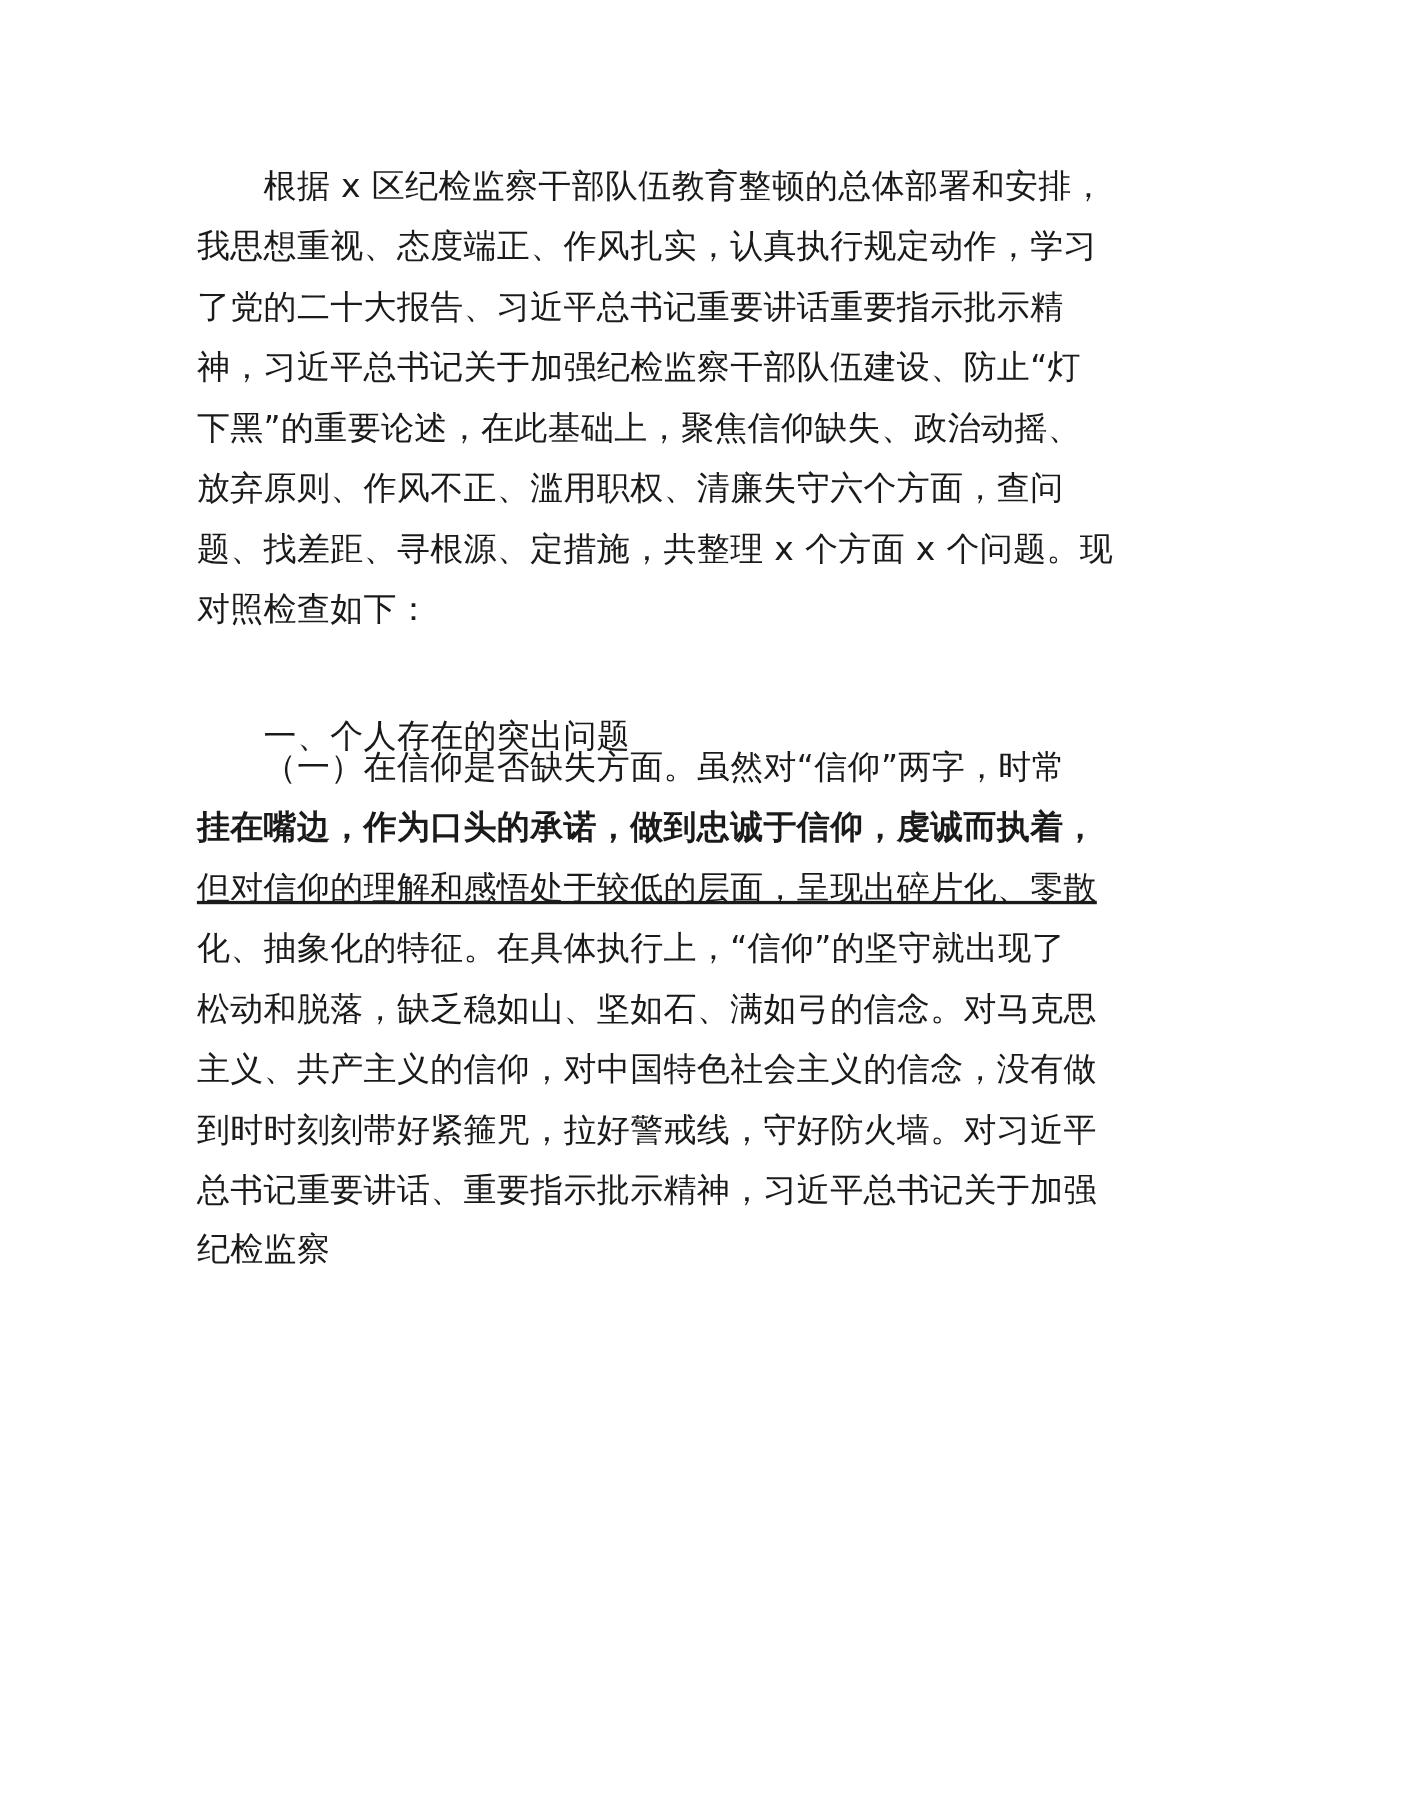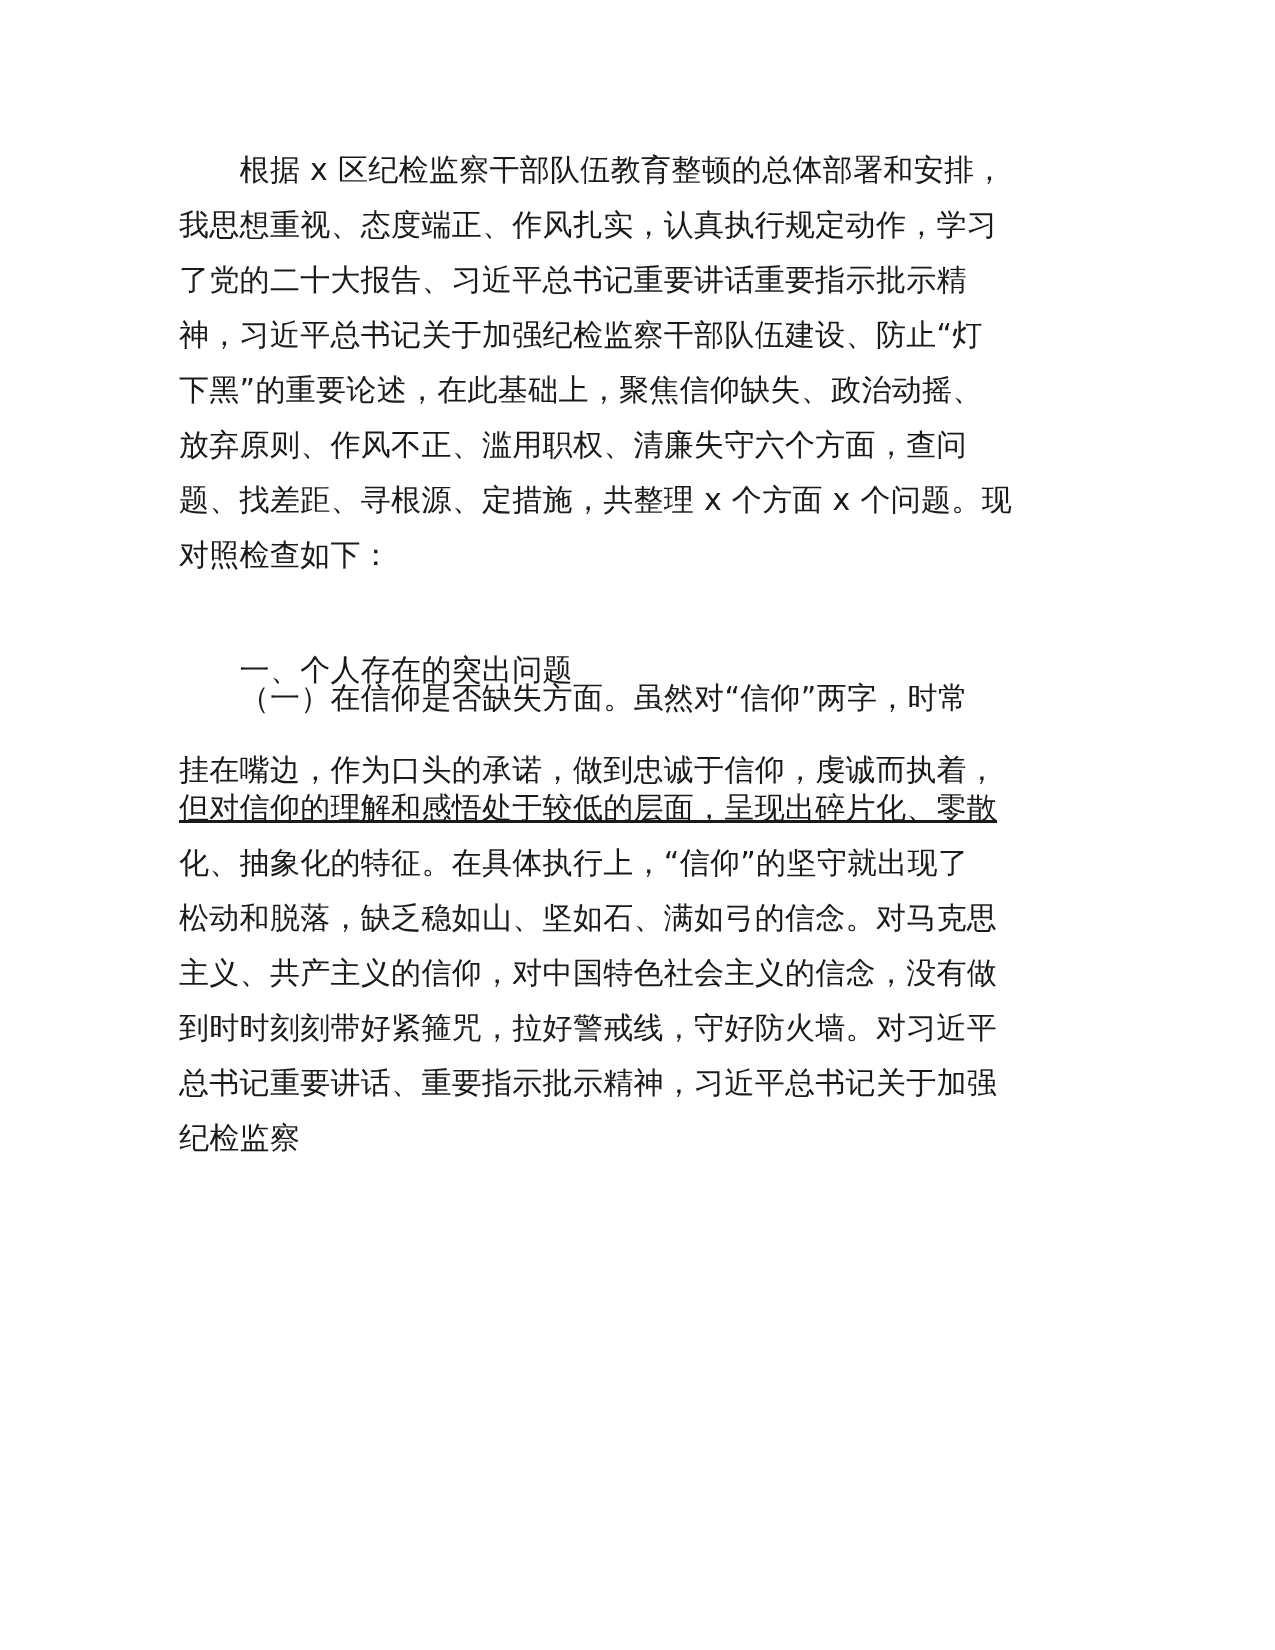--- a/index.html
+++ b/index.html
@@ -50,22 +50,22 @@
     <div class="line" style="top:110px;">了党的二十大报告、习近平总书记重要讲话重要指示批示精</div>
     <div class="line" style="top:165px;">神，习近平总书记关于加强纪检监察干部队伍建设、防止“灯</div>
     <div class="line" style="top:220px;text-align:center;">下黑”的重要论述，在此基础上，聚焦信仰缺失、政治动摇、</div>
     <div class="line" style="top:275px;">放弃原则、作风不正、滥用职权、清廉失守六个方面，查问</div>
     <div class="line" style="top:330px;">题、找差距、寻根源、定措施，共整理 x 个方面 x 个问题。现</div>
     <div class="line" style="top:385px;text-align:right;">对照检查如下：</div>
 
     <div class="line" style="top:460px;margin-top:40px;">　　一、个人存在的突出问题</div>
 
     <div class="line" style="top:528px;">　　（一）在信仰是否缺失方面。虽然对“信仰”两字，时常</div>
-    <div class="line" style="top:600px;">挂在嘴边，作为口头的承诺，做到忠诚于信仰，虔诚而执着，</div>
+    <div class="line" style="top:583px;font-weight:bold;">挂在嘴边，作为口头的承诺，做到忠诚于信仰，虔诚而执着，</div>
     <div class="line" style="top:638px;text-decoration:underline;">但对信仰的理解和感悟处于较低的层面，呈现出碎片化、零散</div>
     <div class="line" style="top:693px;">化、抽象化的特征。在具体执行上，“信仰”的坚守就出现了</div>
     <div class="line" style="top:748px;">松动和脱落，缺乏稳如山、坚如石、满如弓的信念。对马克思</div>
     <div class="line" style="top:803px;text-align:right;">主义、共产主义的信仰，对中国特色社会主义的信念，没有做</div>
     <div class="line" style="top:858px;">到时时刻刻带好紧箍咒，拉好警戒线，守好防火墙。对习近平</div>
     <div class="line" style="top:913px;">总书记重要讲话、重要指示批示精神，习近平总书记关于加强</div>
-    <div class="line" style="top:968px;">纪检监察</div>
+    <div class="line" style="top:968px;font-family:Liberation Mono, monospace;">纪检监察</div>
   </div>
 </div>
 
 </body></html>

